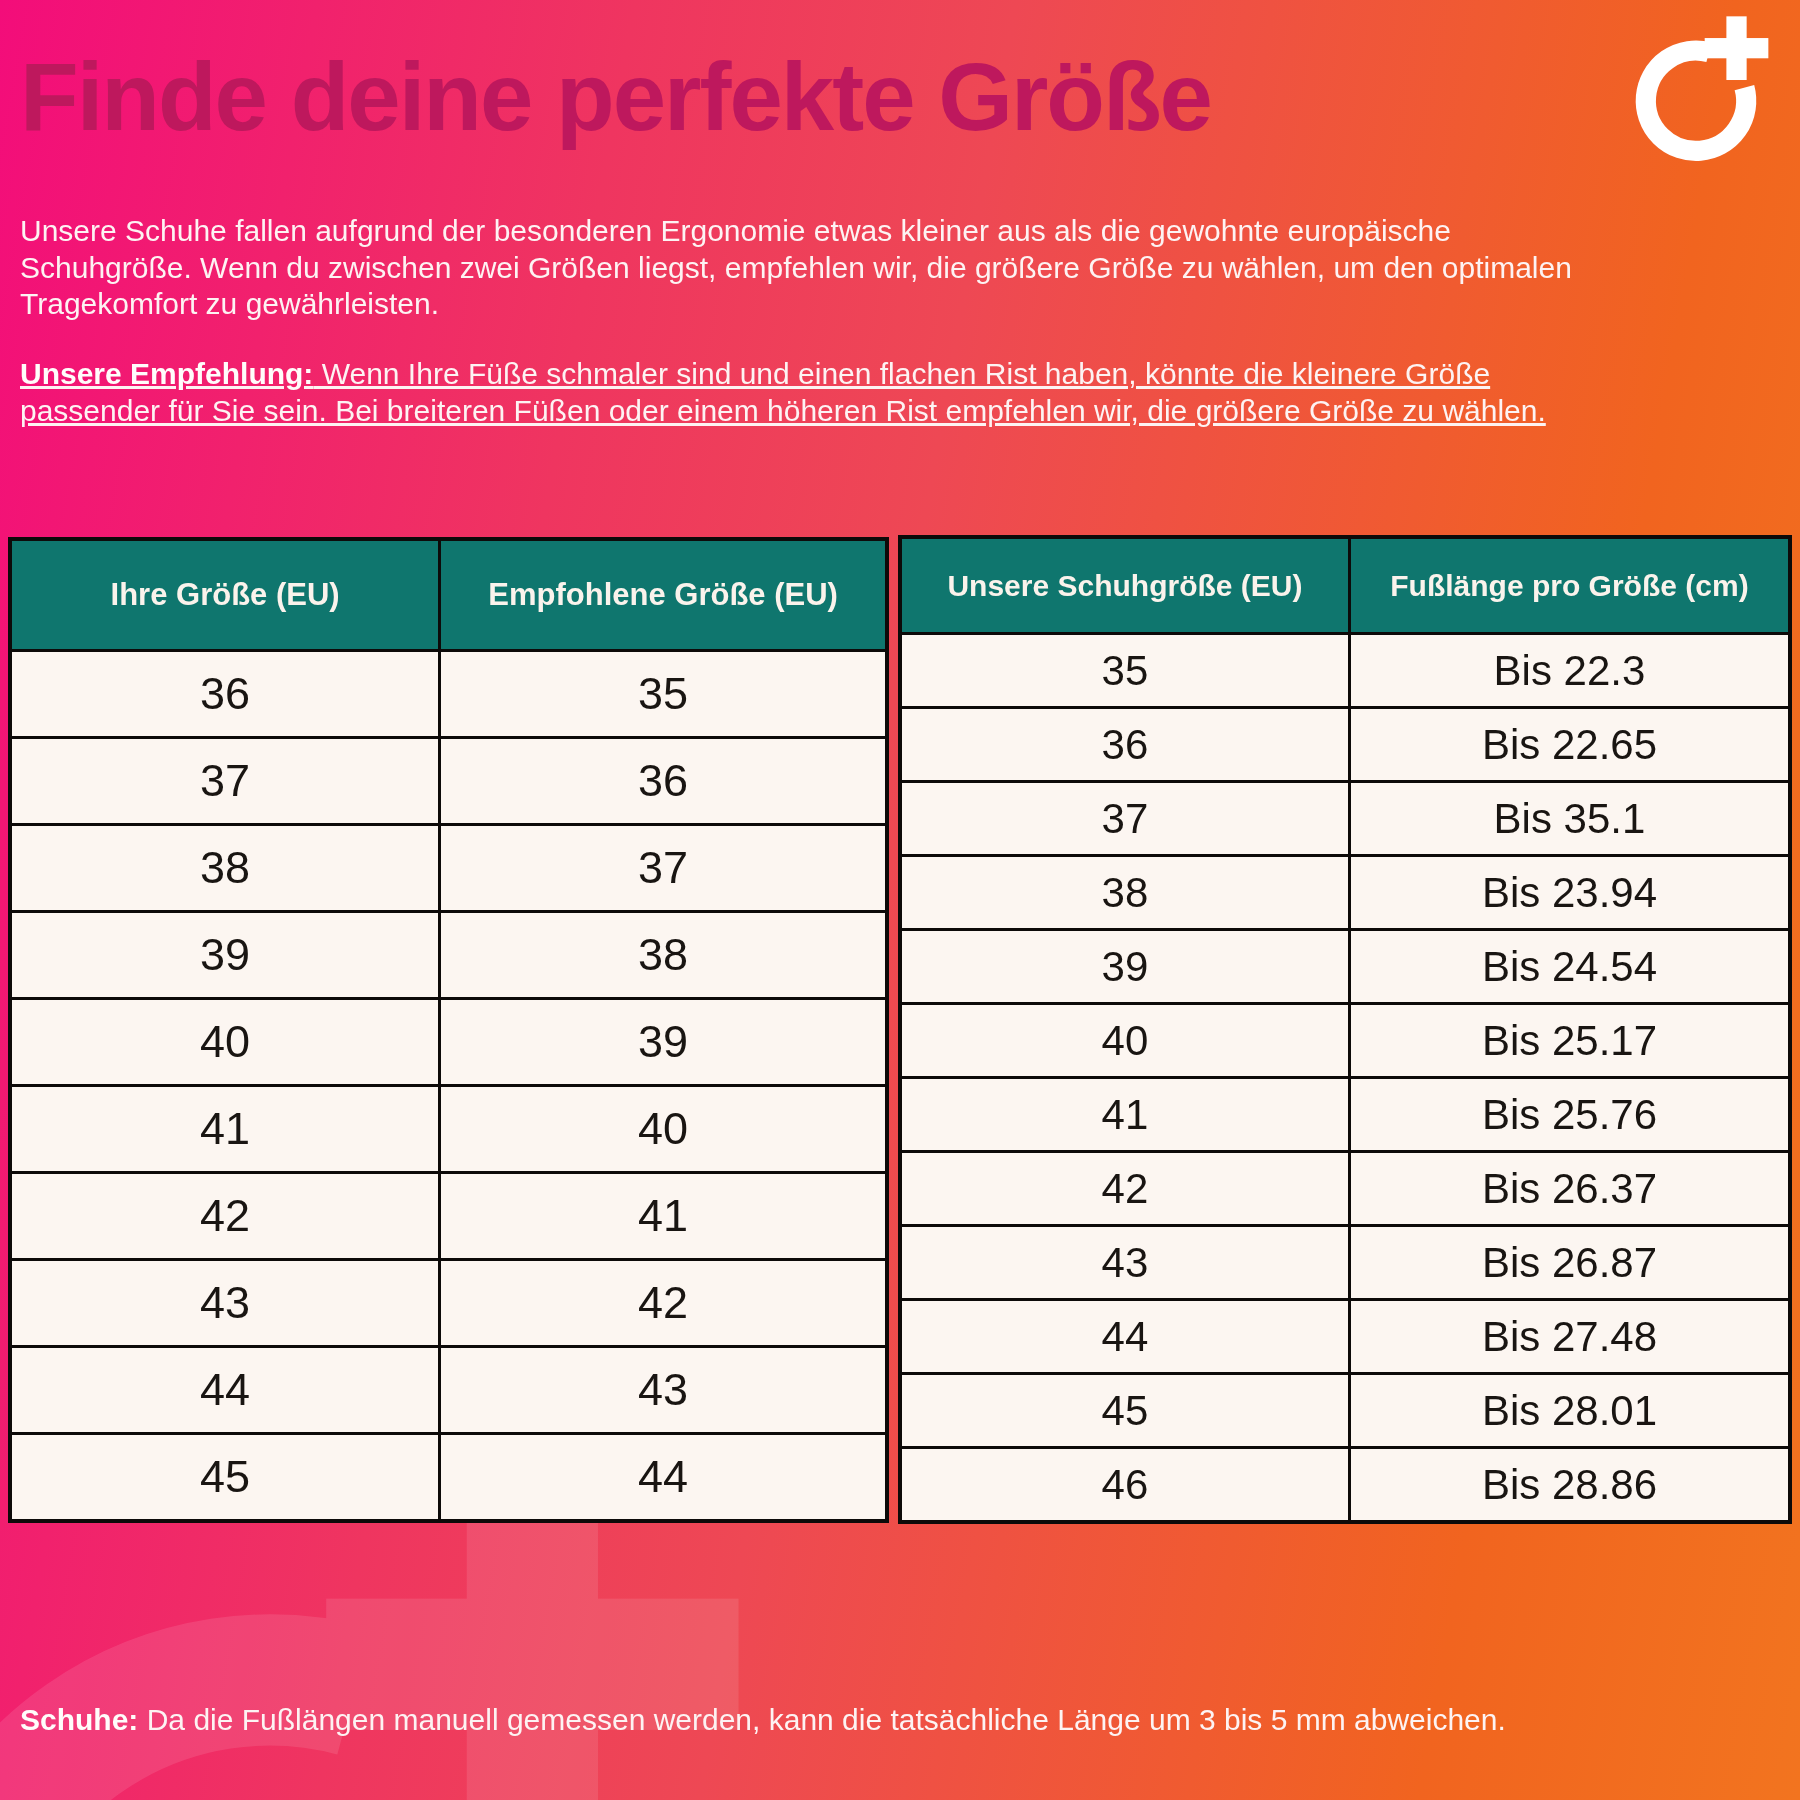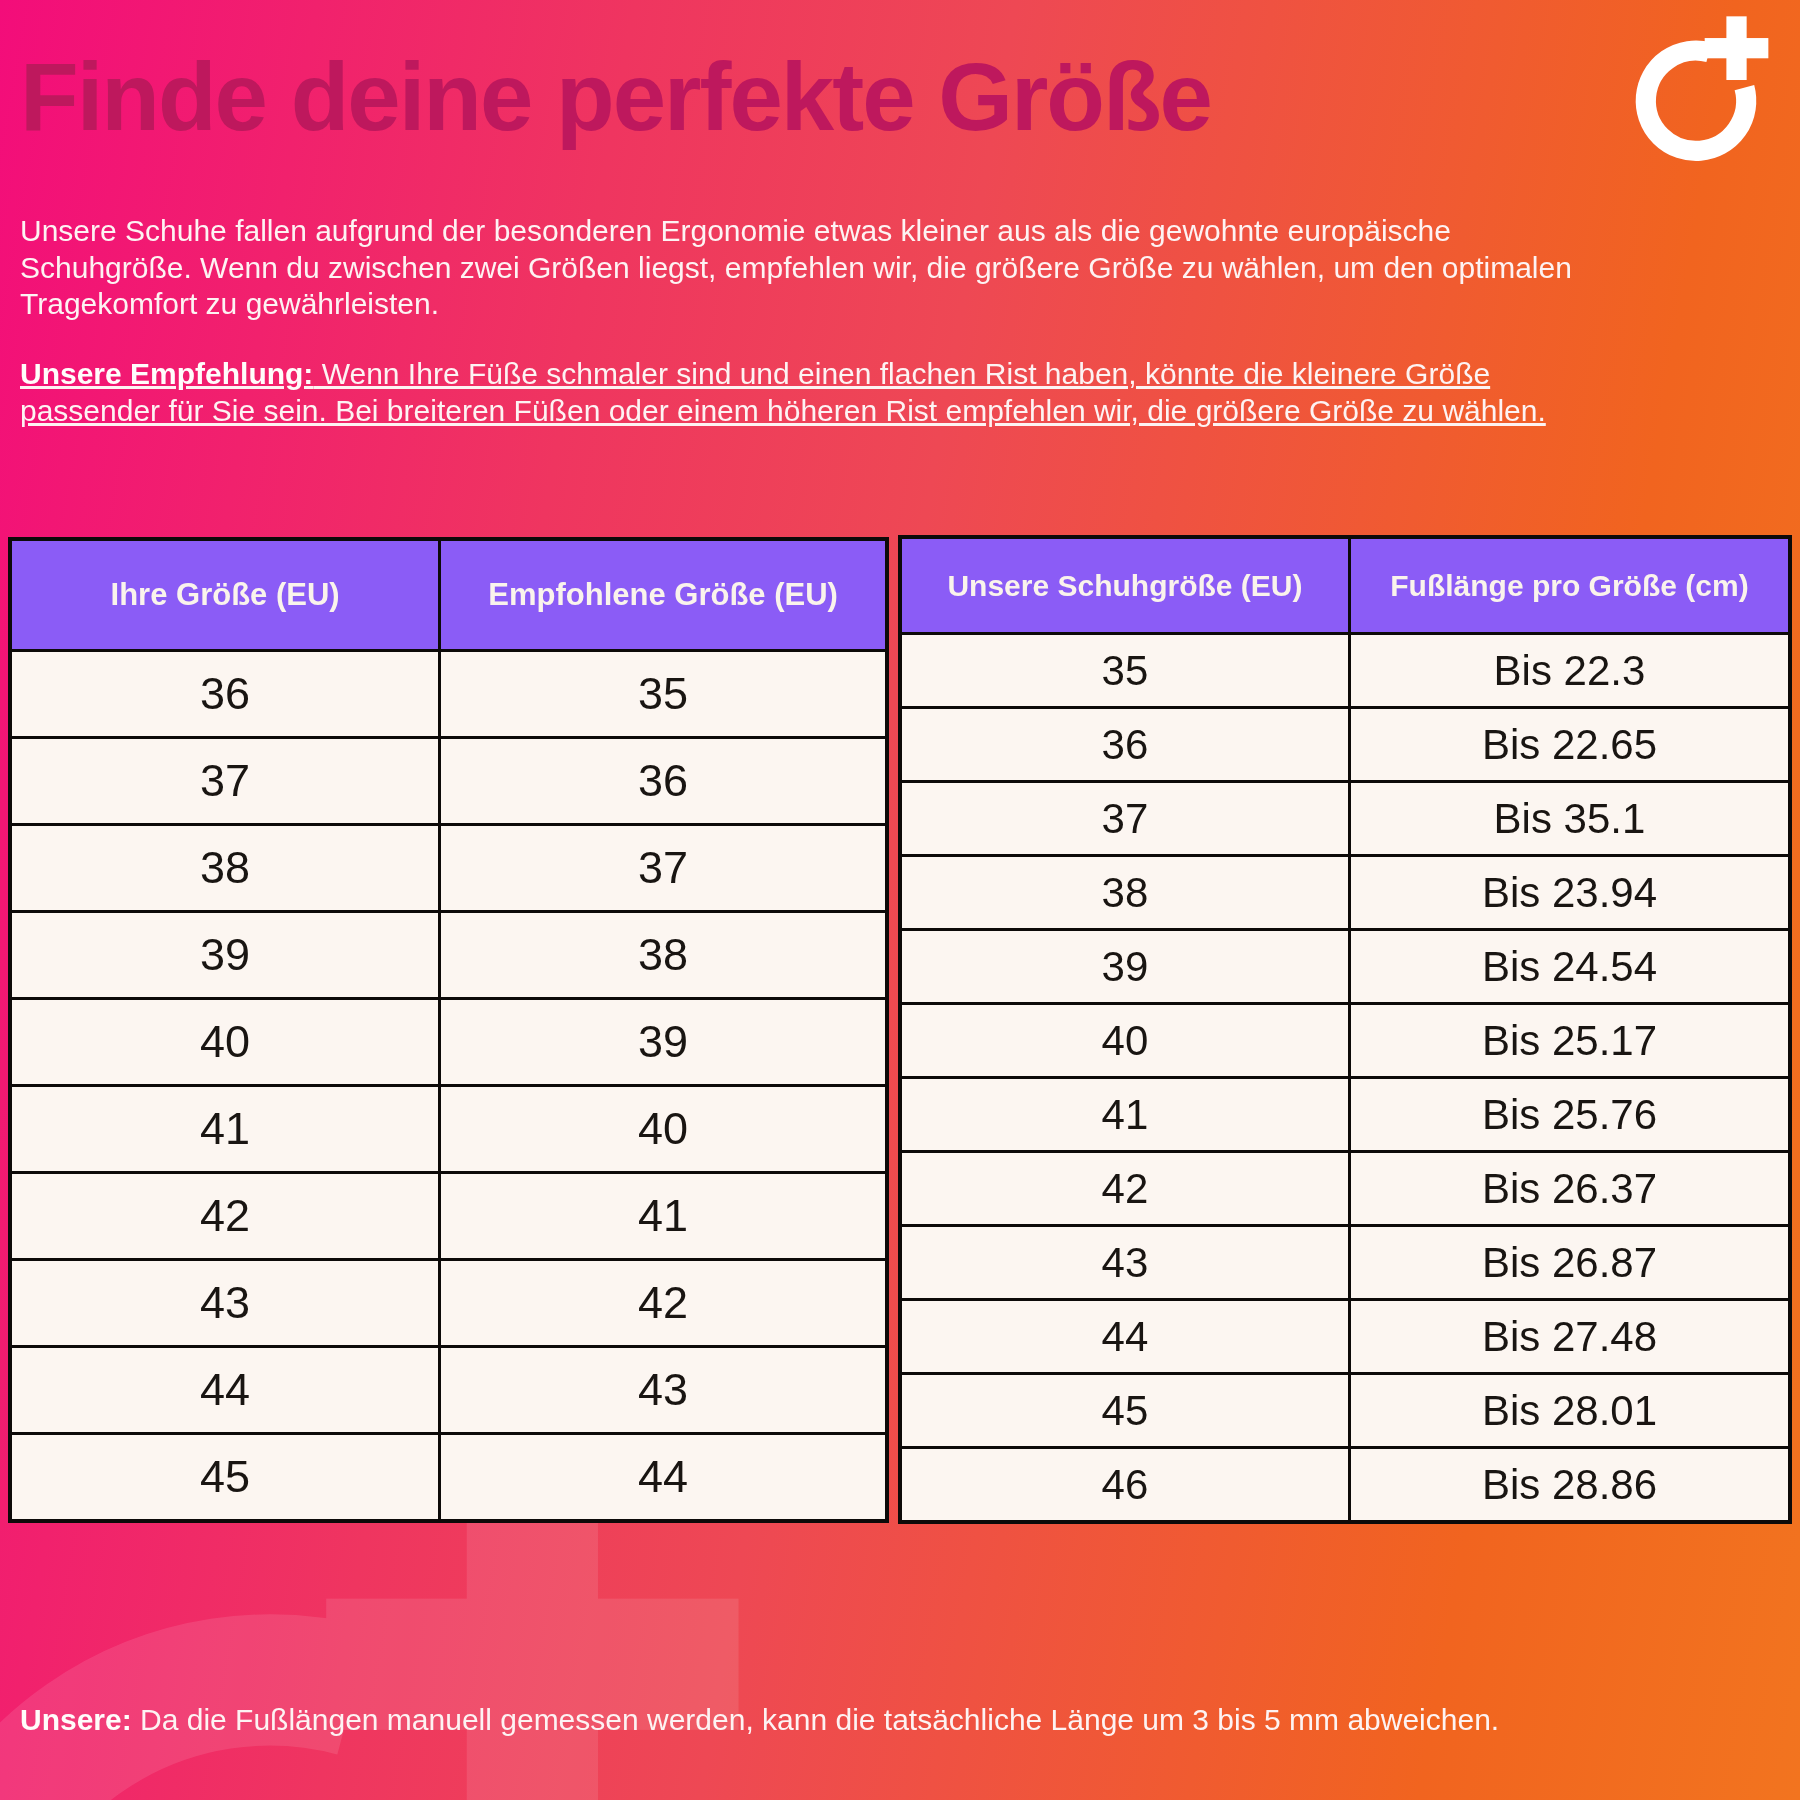--- a/index.html
+++ b/index.html
@@ -22,21 +22,21 @@
   }
   .para b { font-weight:700; color:#fffdfb; }
   .para-intro { top:183px; }
   .para-reco  { top:326px;text-decoration:underline; }
   .note       { top:1672px; width:1720px; }
 
   table { border-collapse:collapse; background:#fcf6f1; table-layout:fixed; }
   table, th, td { border:3px solid #0d0a09; }
   table { border-width:4px; }
   th {
-    background:#8b5cf6; color:#faf3ec; font-weight:700;
+    background:#0f766e; color:#faf3ec; font-weight:700;
     text-align:center; vertical-align:middle; padding:0;
   }
   td {
     color:#191512; text-align:center; vertical-align:middle;
     font-weight:400; padding:0;
   }
   .size-table { left:8px; top:537px; width:881px; }
   .size-table th { height:108px; font-size:31px; }
   .size-table td { height:84px; font-size:45px; }
   .size-table col.c1 { width:49%; } .size-table col.c2 { width:51%; }
@@ -181,13 +181,13 @@
         <td>45</td>
         <td>Bis 28.01</td>
       </tr>
       <tr>
         <td>46</td>
         <td>Bis 28.86</td>
       </tr>
     </tbody>
 </table>
 
-<p class="abs para note"><b>Unsere:</b><span> Da die Fußlängen manuell gemessen werden, kann die tatsächliche Länge um 3 bis 5 mm abweichen.</span></p>
+<p class="abs para note"><b>Schuhe:</b><span> Da die Fußlängen manuell gemessen werden, kann die tatsächliche Länge um 3 bis 5 mm abweichen.</span></p>
 
 </body></html>

